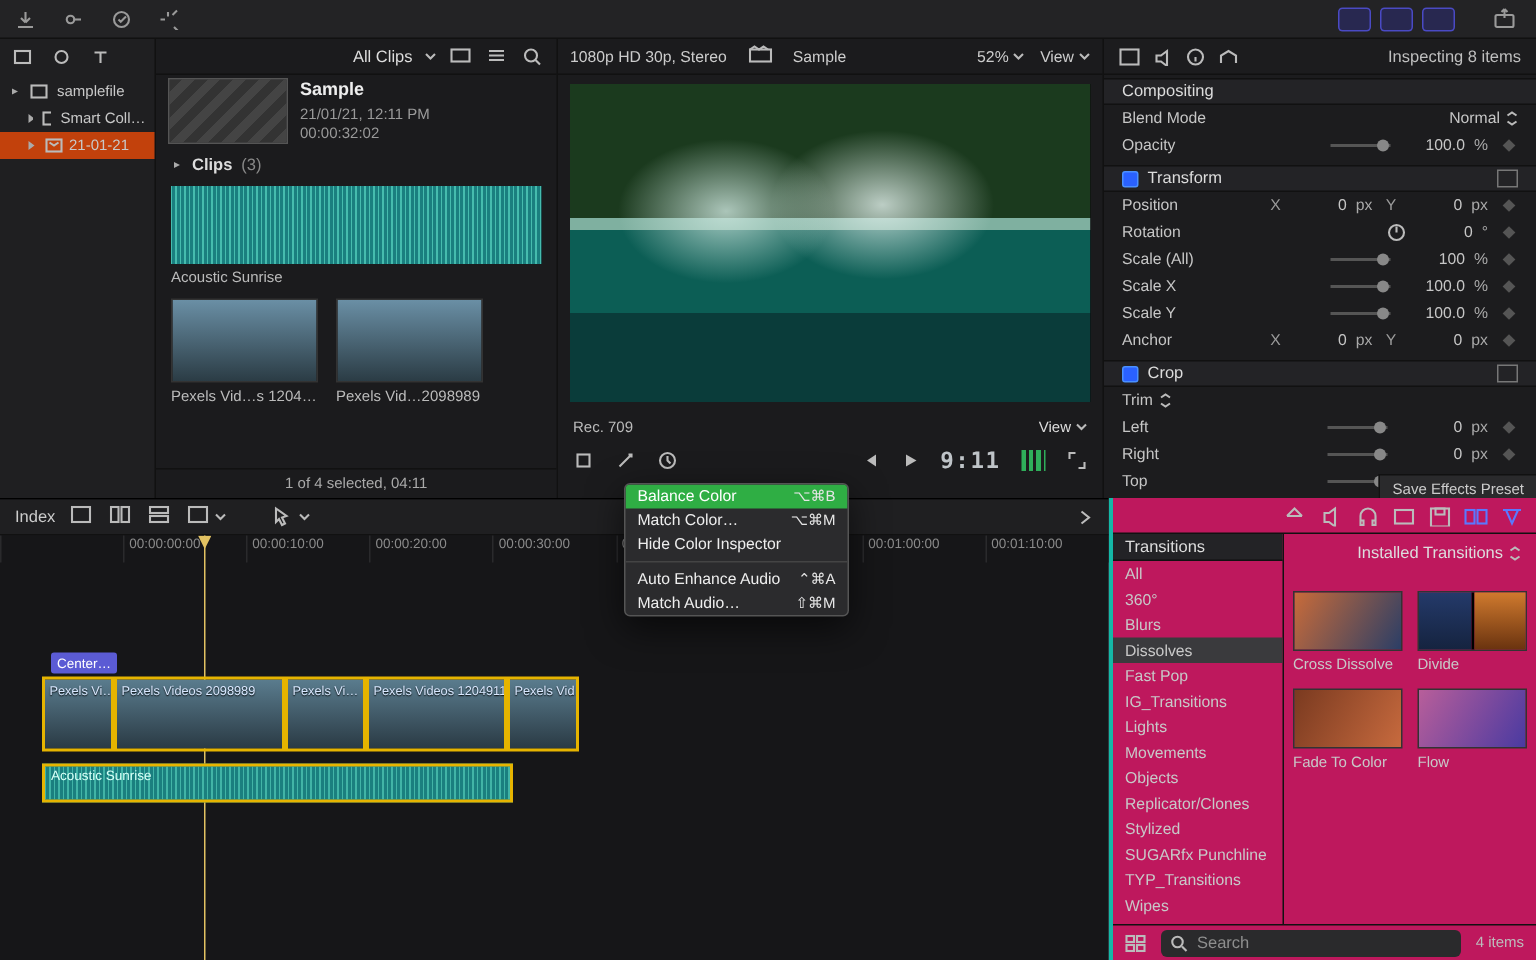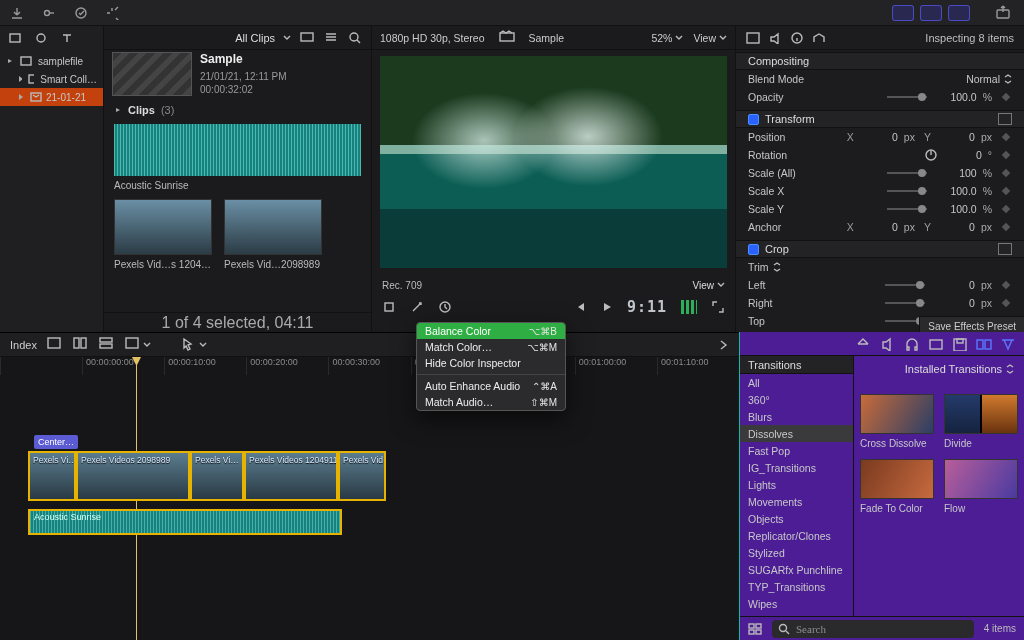--- a/index.html
+++ b/index.html
@@ -38,21 +38,21 @@
   .clips-head { padding: 6px 10px; gap: 6px; }
   .clips-head .h { font-weight: 600; color: #ddd; }
   .clips-head .c { color: #888; }
   .wave { margin: 2px 10px 2px; height: 52px; background: #1a7f7f; position: relative; overflow: hidden; }
   .wave::before { content: ""; position: absolute; inset: 0; background: repeating-linear-gradient(90deg,#58d6c2 0 1px,transparent 1px 3px); opacity: .7; }
   .clip-name { padding: 2px 10px; color: #bbb; font-size: 10px; }
   .thumbs { padding: 6px 10px; gap: 12px; }
   .th { width: 98px; }
   .th .img { height: 56px; background: linear-gradient(#6a8fa5,#2b3c45); border: 1px solid #333; }
   .th .cap { margin-top: 4px; font-size: 10px; color: #bbb; white-space: nowrap; overflow: hidden; text-overflow: ellipsis; }
-  .browser-foot { position: absolute; bottom: 0; left: 0; right: 0; height: 20px; border-top: 1px solid #111; background:#1b1b1d; justify-content: center; color: #aaa; font-size: 16px; }
+  .browser-foot { position: absolute; bottom: 0; left: 0; right: 0; height: 20px; border-top: 1px solid #111; background:#1b1b1d; justify-content: center; color: #aaa; font-size: 10px; }
 
   .viewer { width: 364px; background: #1b1b1d; border-right: 1px solid #111; position: relative; }
   .viewer-head { height: 24px; padding: 0 8px; gap: 10px; border-bottom: 1px solid #111; color: #ccc; font-size: 10.5px; }
   .vmeta { gap: 14px; }
   .vright { margin-left: auto; gap: 10px; }
   .canvas { margin: 6px 8px; height: 212px; background: #000; position: relative; overflow: hidden; }
   .waterfall { position: absolute; inset: 0; background:
       radial-gradient(120px 80px at 30% 40%,#cfe8e0cc,transparent 60%),
       radial-gradient(120px 80px at 60% 38%,#e4f2eecc,transparent 62%),
       linear-gradient(#1b3a1e 0 42%, #7fb0a0 42% 46%, #0c5e55 46% 72%, #0a3c3a 72% 100%);
@@ -105,40 +105,40 @@
   .audiorow .lab { position: absolute; left: 4px; top: 1px; color: #d6fff6; font-size: 9px; }
 
   
   .ctxmenu { position: absolute; left: 416px; top: 322px; width: 150px; background: #2b2b2d; border: 1px solid #555; border-radius: 4px; box-shadow: 0 8px 24px rgba(0,0,0,.6); overflow: hidden; z-index: 50; }
   .ctxmenu .mi { height: 16px; padding: 0 8px; display: flex; align-items: center; justify-content: space-between; font-size: 10.5px; color: #eee; }
   .ctxmenu .mi.hl { background: #2fae44; color: #fff; }
   .ctxmenu .sepln { height: 1px; background: #444; margin: 3px 0; }
   .ctxmenu .sc { color: #e6e6e6; font-size: 10px; }
 
   
-  .rpanel { width: 285px; background: #4c1d95; border-left: 1px solid #14b8a6; display: flex; flex-direction: column; }
+  .rpanel { width: 285px; background: #be185d; border-left: 3px solid #14b8a6; display: flex; flex-direction: column; }
   .rpanel-head { height: 24px; padding: 0 8px; gap: 8px; border-bottom: 1px solid #111; }
   .rpanel-head .icons { gap: 8px; }
   .rpanel-head .icons .i { width: 16px; height: 14px; }
   .cols { flex: 1; display: flex; min-height: 0; }
   .catlist { width: 114px; border-right: 1px solid #111; }
   .catlist .ch { height: 18px; padding: 0 8px; color: #ddd; background: #232326; border-bottom: 1px solid #111; }
   .catlist .ci { height: 17px; padding: 0 8px; color: #c8c8c8; font-size: 10.5px; }
   .catlist .ci.sel { background: #3a3a3d; }
   .grid { flex: 1; padding: 4px 6px; }
   .grid .gh { height: 18px; display: flex; align-items: center; justify-content: flex-end; padding: 0 4px; color: #ddd; gap: 4px; }
   .cards { display: grid; grid-template-columns: 1fr 1fr; gap: 10px 10px; margin-top: 16px; }
   .card .pv { height: 40px; background: linear-gradient(120deg,#c86b3a,#2b3e66); border: 1px solid #333; }
   .card.split .pv { background: transparent; display: flex; }
   .card.split .pv > div { flex: 1; }
   .card.split .pv > div:first-child { background: linear-gradient(#243a6a,#15233f); border-right: 2px solid #000; }
   .card.split .pv > div:last-child  { background: linear-gradient(#d07a2e,#6a330f); }
   .card .cap { margin-top: 4px; font-size: 10px; color: #c8c8c8; }
   .rfoot { height: 24px; border-top: 1px solid #111; padding: 0 8px; gap: 10px; color: #8e8e8e; }
-  .rfoot .search { flex: 1; height: 18px; border-radius: 4px; background: #2a2a2c; display: flex; align-items: center; padding: 0 6px; gap: 6px; color: #8e8e8e; font-family: Liberation Serif, serif; }
+  .rfoot .search { flex: 1; height: 18px; border-radius: 4px; background: #2a2a2c; display: flex; align-items: center; padding: 0 6px; gap: 6px; color: #8e8e8e; }
   .rfoot .count { font-size: 10px; color: #bcbcbc; }
 
   .hlico { stroke: #bbb; fill: none; stroke-width: 1.4; }
 </style>
 </head>
 <body>
 
 <div class="toolbar row">
   <div class="tool-btn">
       <svg class="hlico" width="14" height="14">

